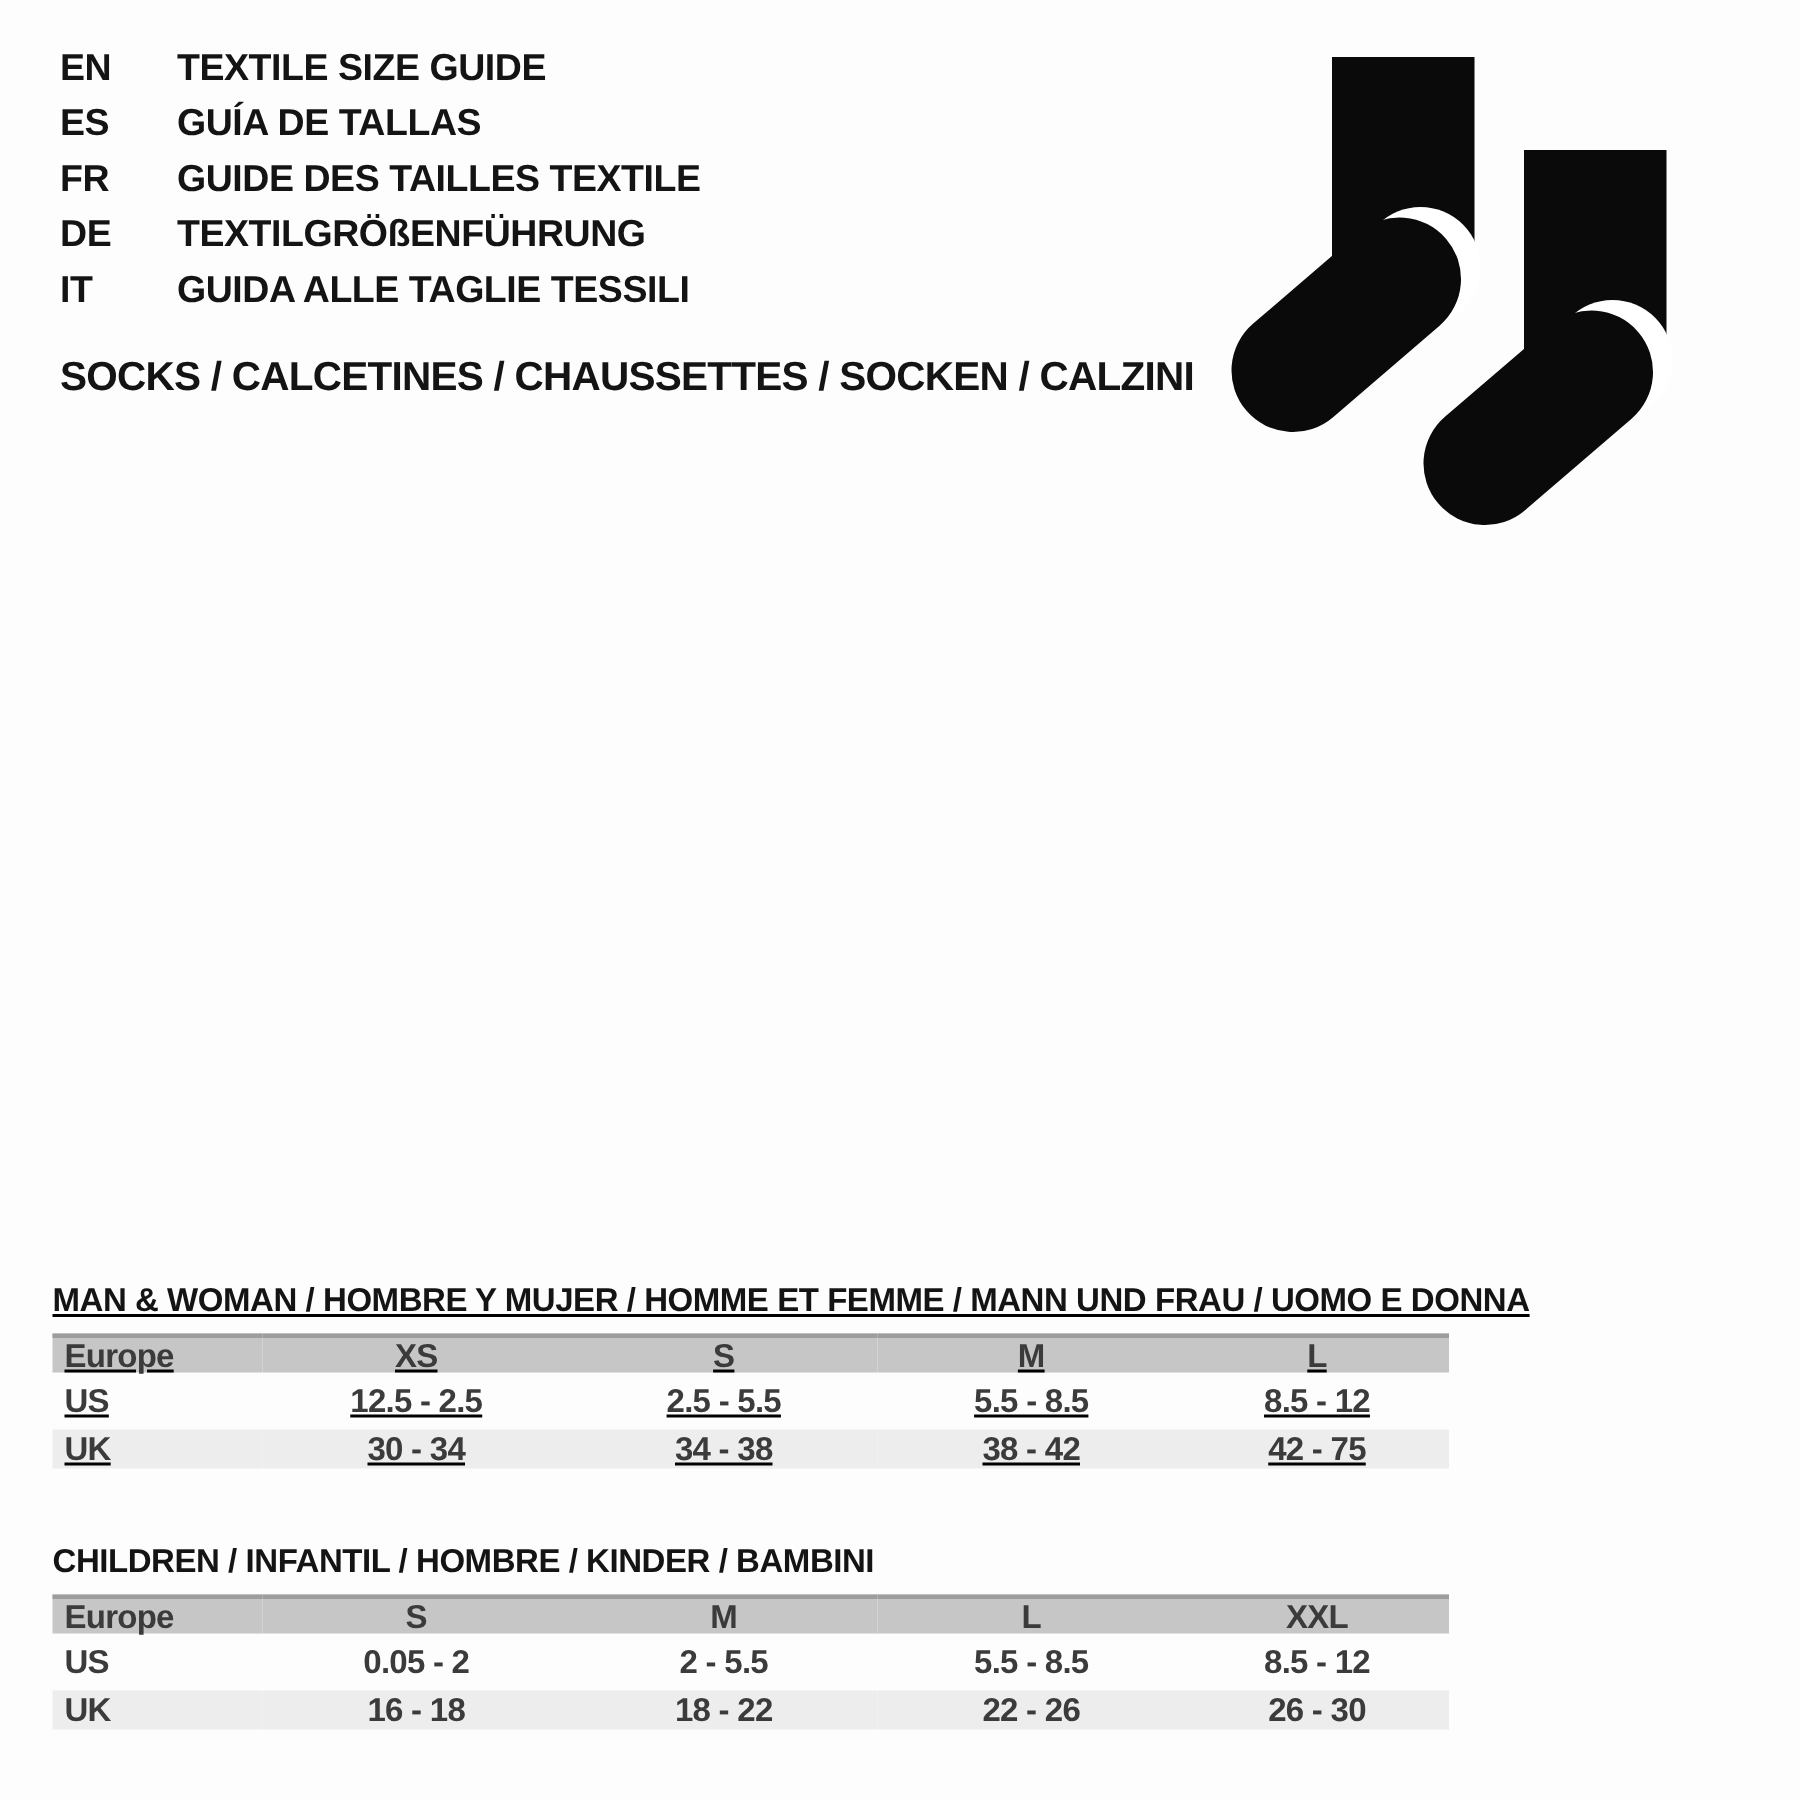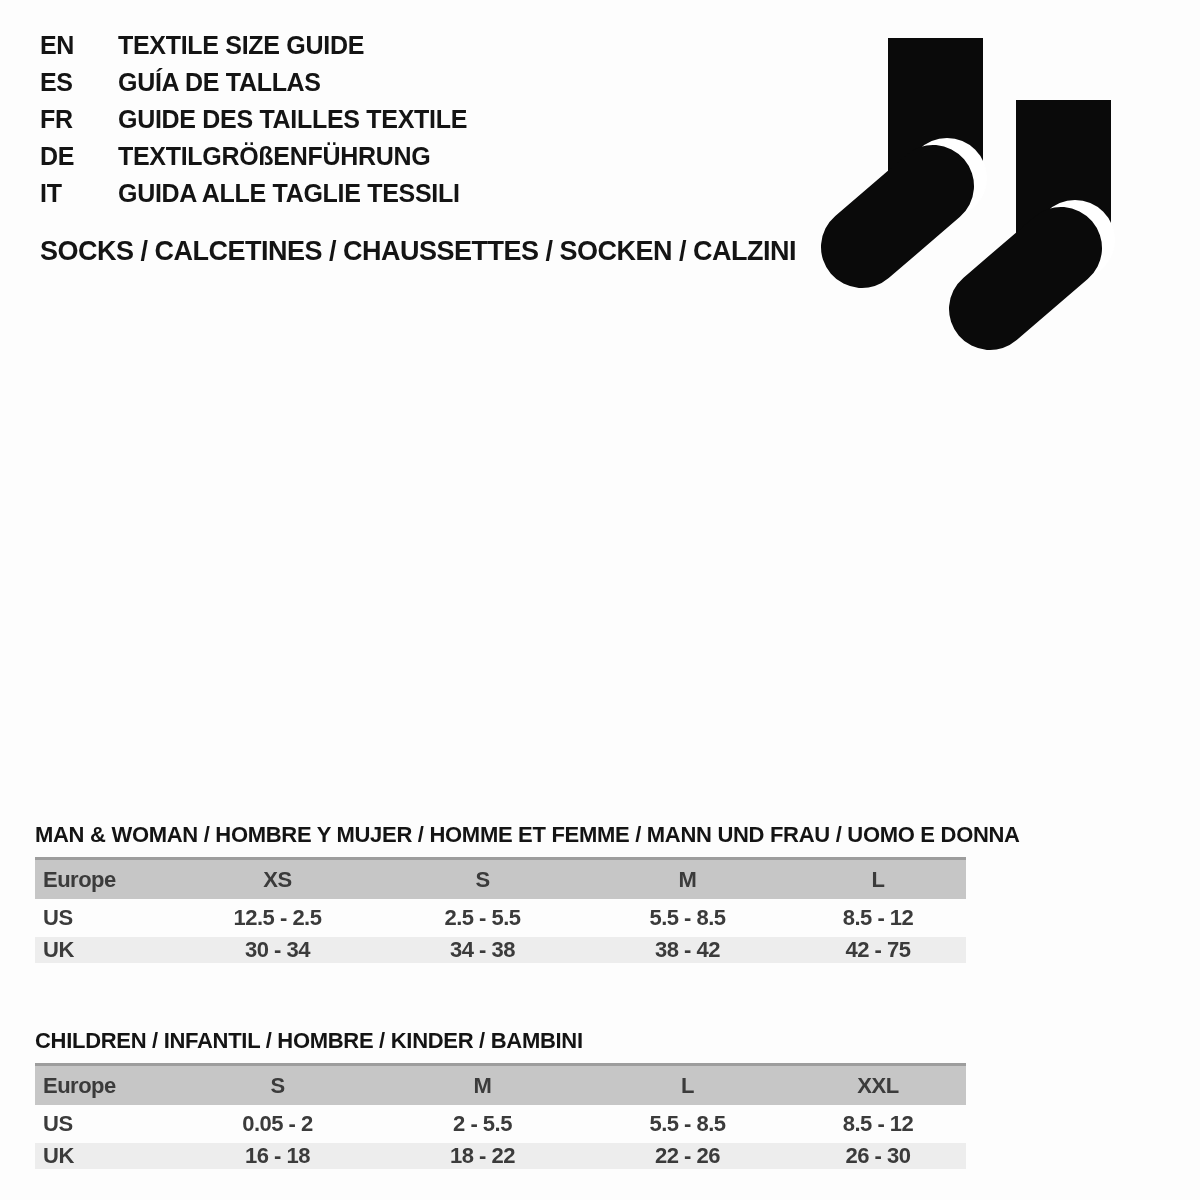--- a/index.html
+++ b/index.html
@@ -29,26 +29,26 @@
 
   
   .tbl-sec { position: absolute; left: 35px; width: 931px; }
   .tbl-sec h2 { margin: 0 0 11px 0; font-size: 22px; line-height: 22px; font-weight: 700;
                 letter-spacing: -0.3px; color: var(--title_text, #141414); white-space: nowrap; }
   .grid { display: grid; grid-template-columns: 140px 205px 205px 205px 1fr; row-gap: 6px; }
   .c { display: flex; align-items: center; justify-content: center; box-sizing: border-box;
        height: 26px; font-size: 22px; font-weight: 700; letter-spacing: -0.5px;
        color: var(--cell_text, #3b3b3b); white-space: nowrap; }
   .c.first { justify-content: flex-start; padding-left: 8px; }
-  .h { height: 42px; background: var(--header_row_bg, #c6c6c6);
+  .h { height: 26px; background: var(--header_row_bg, #c6c6c6);
        border-top: 3px solid var(--header_row_border, #9d9d9d); }
   .rowA { background: var(--row_bg, #fdfdfd); text-align: center; }
   .rowB { background: var(--row_alt_bg, #ededed); text-align: center; }
 
-  .sec-adults { top: 824px; }
+  .sec-adults { top: 856px; text-decoration: underline; }
   .sec-children { top: 1030px; }
 </style>
 </head>
 <body>
 
 <div class="page">
 
   <div class="lang-block">
     <div class="lang-row">
       <span class="lang-code">EN</span>

